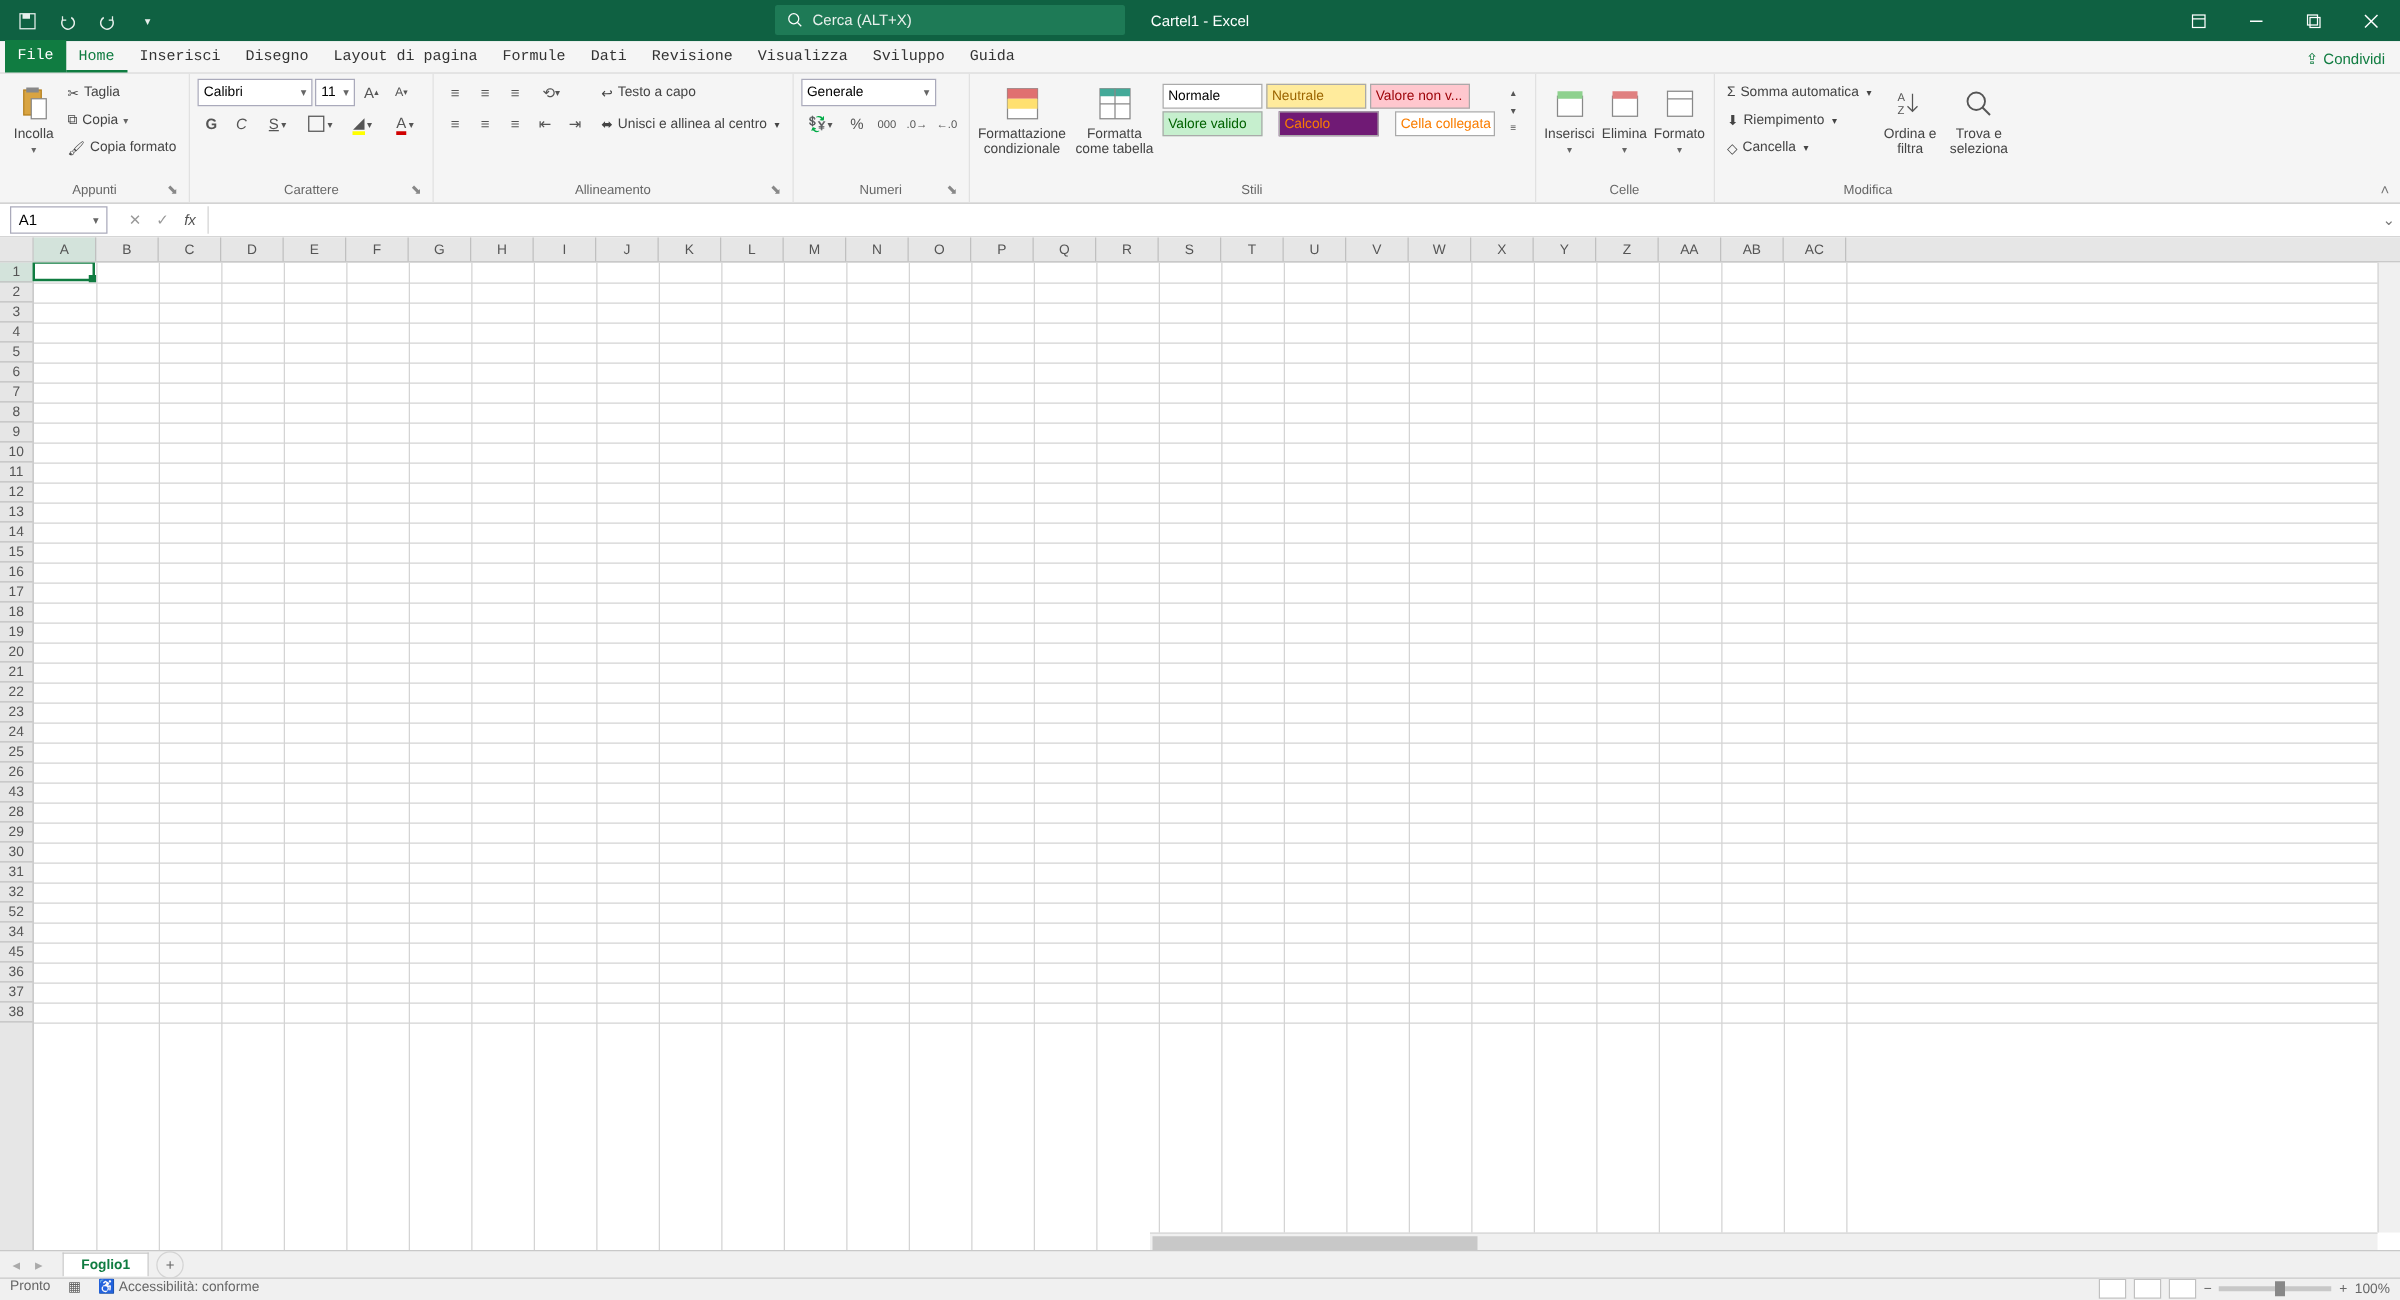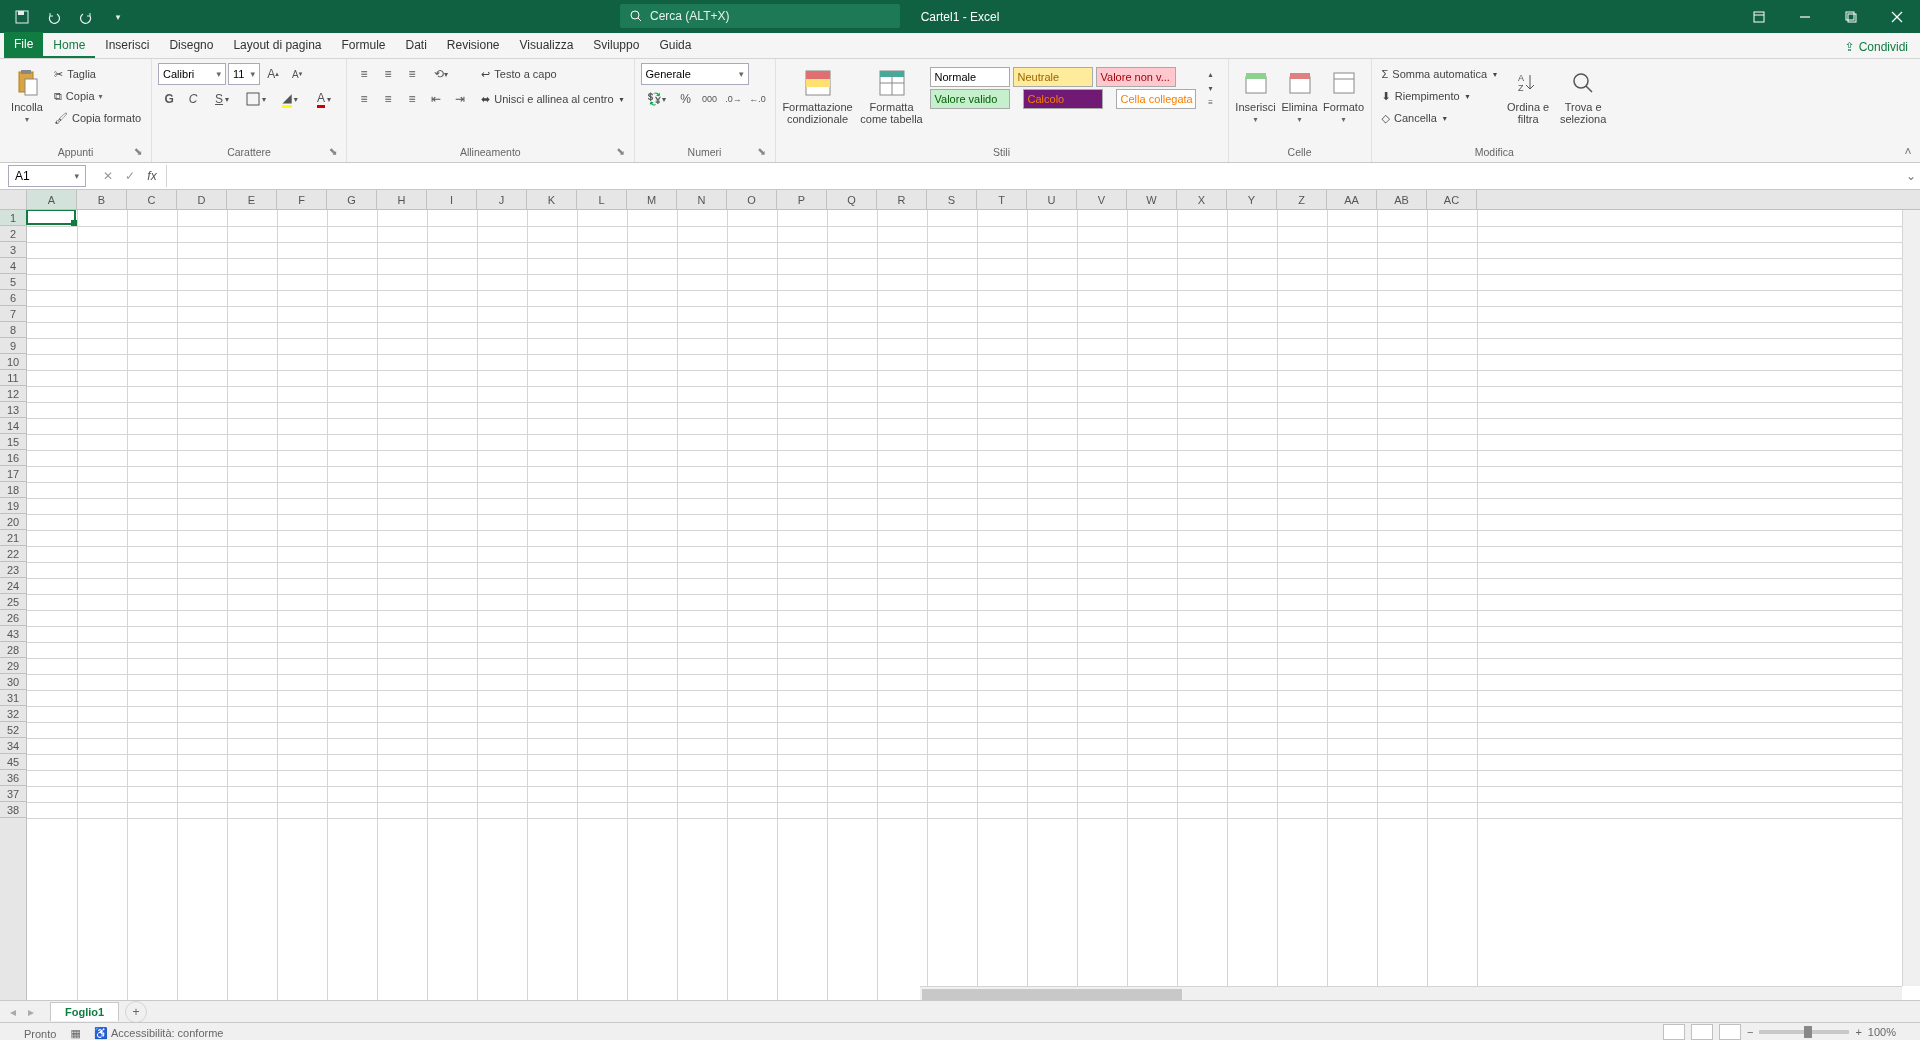--- a/index.html
+++ b/index.html
@@ -9,21 +9,21 @@
 .titlebar .qat { display: flex; align-items: center; gap: 4px; padding-left: 8px; }
 .titlebar .qat-btn { width: 28px; height: 28px; display: flex; align-items: center; justify-content: center; opacity: 0.9; }
 .titlebar .title { position: absolute; left: 50%; transform: translateX(-50%); font-size: 12px; }
 .titlebar .search { position: absolute; left: 620px; width: 280px; height: 24px; background: #1e7a56; border-radius: 2px; display: flex; align-items: center; padding: 0 10px; gap: 8px; top: 4px; }
 .titlebar .search input { background: transparent; border: none; color: #fff; outline: none; font-size: 12px; flex: 1; }
 .titlebar .search input::placeholder { color: #e8f0ec; }
 .titlebar .winbtns { margin-left: auto; display: flex; }
 .titlebar .winbtn { width: 46px; height: 33px; display: flex; align-items: center; justify-content: center; color: #fff; }
 
 .tabstrip { height: 26px; background: #f5f5f5; border-bottom: 1px solid #d4d4d4; display: flex; align-items: flex-end; padding-left: 4px; }
-.tab { padding: 4px 10px 4px; font-size: 12px; color: #333; cursor: pointer; border-bottom: 2px solid transparent; }
+.tab { padding: 4px 10px 4px; font-size: 12px; color: #333; cursor: pointer; border-bottom: 2px solid transparent; font-family: Liberation Mono, monospace; }
 .tab.file { background: #107c41; color: #fff; padding-top: 5px; padding-bottom: 5px; }
 .tab.active { color: #107c41; border-bottom: 2px solid #107c41; }
 .tabstrip .share { margin-left: auto; padding: 4px 12px; color: #107c41; display: flex; align-items: center; gap: 4px; }
 
 .ribbon { height: 104px; background: #f5f5f5; border-bottom: 1px solid #c8c8c8; display: flex; position: relative; }
 .group { border-right: 1px solid #e1e1e1; padding: 4px 6px 2px; display: flex; flex-direction: column; position: relative; }
 .group-body { flex: 1; display: flex; align-items: flex-start; gap: 2px; }
 .group-label { text-align: center; font-size: 10.5px; color: #666; padding-bottom: 2px; position: relative; }
 .group-label .launcher { position: absolute; right: 0; bottom: 2px; width: 14px; height: 14px; display: flex; align-items: center; justify-content: center; color: #888; }
 
@@ -70,21 +70,21 @@
 .vscroll { position: absolute; right: 0; top: 20px; bottom: 18px; width: 18px; background: #f0f0f0; border-left: 1px solid #d4d4d4; }
 .hscroll-track { position: absolute; left: 920px; right: 18px; bottom: 0; height: 18px; background: #f0f0f0; border-top: 1px solid #d4d4d4; }
 .hscroll-thumb { position: absolute; left: 2px; top: 2px; height: 14px; width: 260px; background: #c8c8c8; }
 
 .sheet-tabs { position: absolute; bottom: 18px; left: 0; right: 0; height: 22px; background: #f0f0f0; border-top: 1px solid #c8c8c8; display: flex; align-items: center; }
 .sheet-nav { display: flex; gap: 0; padding: 0 4px; }
 .sheet-nav-btn { width: 18px; height: 18px; display: flex; align-items: center; justify-content: center; color: #aaa; }
 .sheet-tab { padding: 3px 14px; background: #fff; border: 1px solid #c8c8c8; border-bottom: none; font-size: 11px; font-weight: bold; color: #107c41; margin-left: 6px; }
 .sheet-add { width: 22px; height: 22px; display: flex; align-items: center; justify-content: center; color: #666; margin-left: 6px; border: 1px solid #d4d4d4; border-radius: 50%; font-size: 12px; }
 
-.statusbar { position: absolute; bottom: 0; left: 0; right: 0; height: 18px; background: #f0f0f0; border-top: 1px solid #c8c8c8; display: flex; align-items: flex-end; font-size: 11px; color: #666; padding: 0 24px; gap: 14px; }
+.statusbar { position: absolute; bottom: 0; left: 0; right: 0; height: 18px; background: #f0f0f0; border-top: 1px solid #c8c8c8; display: flex; align-items: flex-start; font-size: 11px; color: #666; padding: 0 8px; gap: 14px; }
 .statusbar .right { margin-left: auto; display: flex; align-items: center; gap: 6px; }
 .view-btn { width: 22px; height: 16px; border: 1px solid #c0c0c0; background: #fff; }
 .zoom-slider { width: 90px; height: 4px; background: #c8c8c8; position: relative; }
 .zoom-slider .thumb { position: absolute; left: 45px; top: -4px; width: 8px; height: 12px; background: #888; }
 
 svg { display: block; }
 </style>
 </head>
 <body>
 
@@ -197,21 +197,21 @@
             <span>Copia formato</span>
           </div>
       </div>
     </div>
     <div class="group-label"><span>Appunti</span><span class="launcher">⬊</span></div>
   </div>
 
   <div class="group">
     <div class="group-body vcol" style="gap:3px">
       <div style="display:flex;gap:2px">
-        <div class="combo" style="width:68px">
+        <div class="combo" style="width:92px">
             <span>Calibri</span>
             <span class="dd">▾</span>
           </div>
         <div class="combo" style="width:32px">
             <span>11</span>
             <span class="dd">▾</span>
           </div>
         <div class="iconbtn" style="font-size:12px">A<sup style="font-size:7px">▴</sup></div>
         <div class="iconbtn" style="font-size:10px">A<sup style="font-size:7px">▾</sup></div>
       </div>

